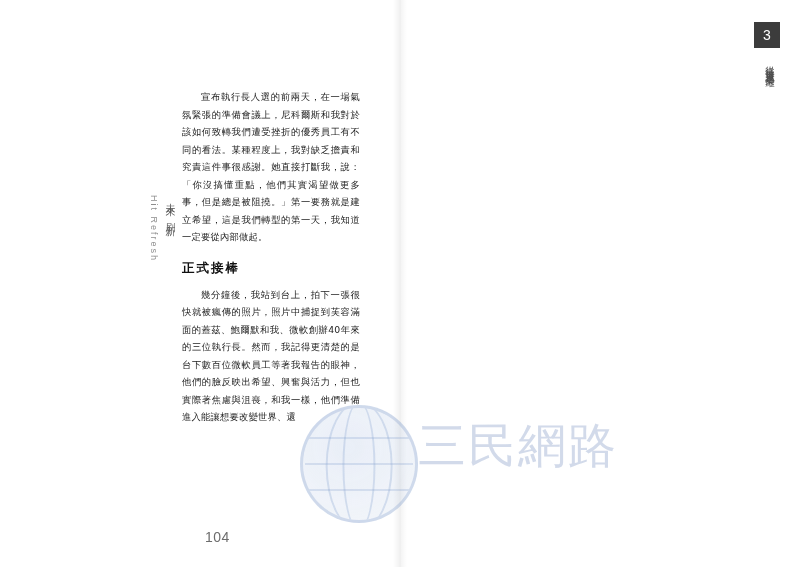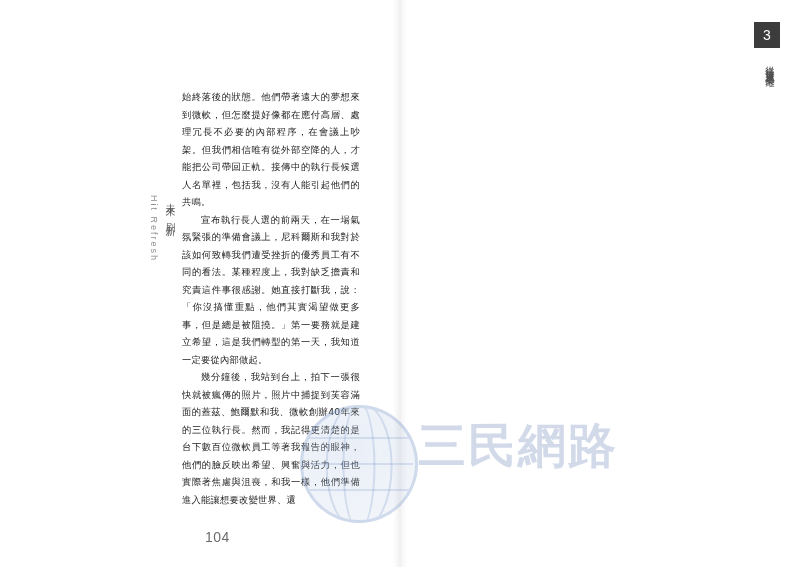--- a/index.html
+++ b/index.html
@@ -179,21 +179,21 @@
     height: 0;
     border-top: 2px solid rgba(120,150,200,0.26);
   }
   .wm-text {
     position: absolute;
     left: 118px;
     top: 14px;
     font-size: 48px;
     color: rgba(125,150,195,0.38);
     font-family: "DejaVu Sans", sans-serif;
-    font-weight: bold;
+    font-weight: normal;
     letter-spacing: 2px;
     line-height: 52px;
   }
   .wm-sub {
     position: absolute;
     left: 120px;
     top: 72px;
     font-size: 17px;
     color: rgba(125,150,195,0.40);
     font-family: "Liberation Sans", sans-serif;
@@ -206,22 +206,22 @@
 <div class="spread">
 
   <div class="page-left">
 
     <div class="rail-block">
       <div class="rail-col">未來 刷新</div>
       <div class="rail-col latin">Hit Refresh</div>
     </div>
 
     <div class="col col-left">
-      <p>始終落後的狀態。他們帶著遠大的夢想來到微軟，但怎麼提好像都在應付高層、處理冗長不必要的內部程序，在會議上吵架。但我們相信唯有從外部空降的人，才能把公司帶回正軌。接傳中的執行長候選人名單裡，包括我，沒有人能引起他們的共鳴。</p>
       <p class="indent">宣布執行長人選的前兩天，在一場氣氛緊張的準備會議上，尼科爾斯和我對於該如何致轉我們遭受挫折的優秀員工有不同的看法。某種程度上，我對缺乏擔責和究責這件事很感謝。她直接打斷我，說：「你沒搞懂重點，他們其實渴望做更多事，但是總是被阻撓。」第一要務就是建立希望，這是我們轉型的第一天，我知道一定要從內部做起。</p>
+      <div class="section-head">正式接棒</div>
       <p class="indent">幾分鐘後，我站到台上，拍下一張很快就被瘋傳的照片，照片中捕捉到芙容滿面的蓋茲、鮑爾默和我、微軟創辦40年來的三位執行長。然而，我記得更清楚的是台下數百位微軟員工等著我報告的眼神，他們的臉反映出希望、興奮與活力，但也實際著焦慮與沮喪，和我一樣，他們準備進入能讓想要改變世界、還</p>
     </div>
 
     <div class="folio folio-left">104</div>
   </div>
 
   <div class="page-right">
 
     <div class="chapter-tab">3</div>
     <div class="chapter-label">從後發重返榮耀</div>

